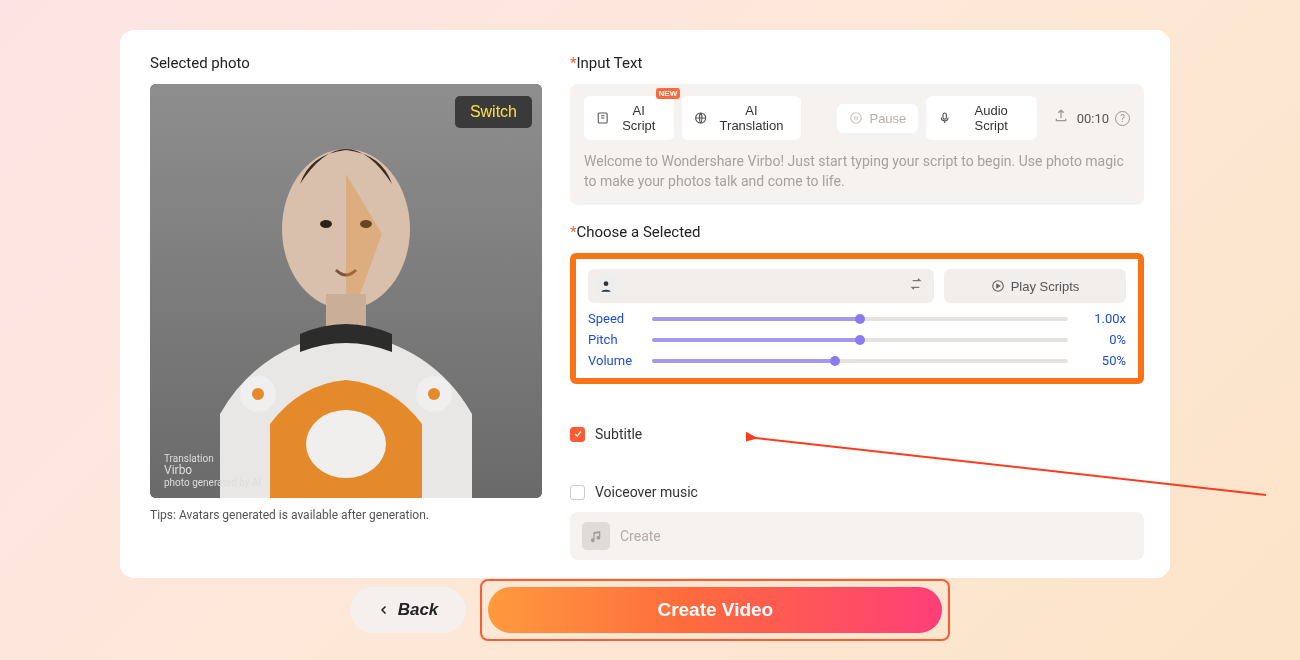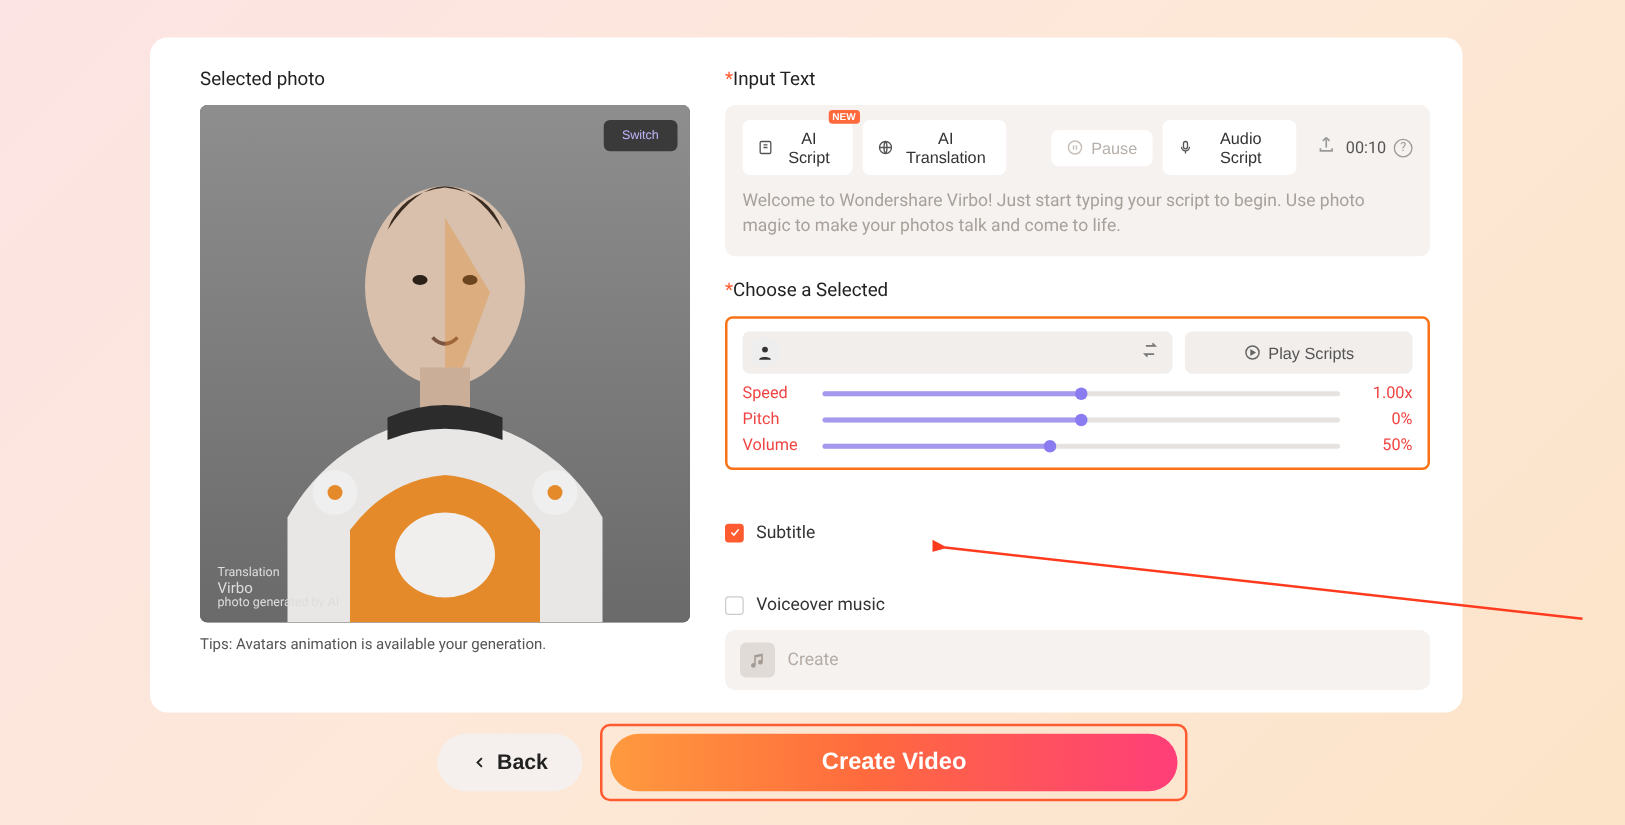--- a/index.html
+++ b/index.html
@@ -11,38 +11,38 @@
     overflow: hidden;
     position: relative;
   }
   .card {
     position: absolute;
     left: 120px;
     top: 30px;
     width: 1050px;
     background: #fff;
     border-radius: 14px;
-    padding: 24px 26px 18px 40px;
+    padding: 24px 26px 18px 30px;
   }
   .card-inner { display: flex; gap: 28px; }
   .left-col { width: 392px; }
   .right-col { flex: 1; }
   .section-label { font-size: 15px; color: #222; margin-bottom: 12px; }
   .req { color: #ff5b30; }
   .photo-box {
     width: 392px; height: 414px;
     background: linear-gradient(180deg,#555 0%,#999 40%,#bbb 50%,#999 60%,#555 100%);
     border-radius: 6px; position: relative; overflow: hidden;
     display:flex;align-items:center;justify-content:center;
   }
   .avatar-svg{width:100%;height:100%;}
   .switch-btn {
     position: absolute; top: 12px; right: 10px;
-    background:#3a3a3a; color:#c4b5fd; border:none;
-    padding:7px 15px; border-radius:5px; font-size:10px; font-weight:500;
+    background:#3a3a3a; color:#fde047; border:none;
+    padding:7px 15px; border-radius:5px; font-size:16px; font-weight:500;
   }
   .watermark{position:absolute;bottom:10px;left:14px;color:#ddd;font-size:10px;line-height:1.1;}
   .watermark .brand{font-size:12px;display:block;}
   .tips { font-size: 12px; color: #555; margin-top: 10px; }
   .input-panel {
     background:#f6f2f0; border-radius:8px;
     padding: 12px 14px 14px 14px;
     margin-bottom: 18px;
   }
   .toolbar-row{display:flex;align-items:center;gap:8px;margin-bottom:12px;}
@@ -57,61 +57,61 @@
     position:absolute;top:-8px;right:-6px;
     background:#ff6a3d;color:#fff;font-size:8px;
     padding:1px 3px;border-radius:3px;font-weight:700;
   }
   .toolbar-spacer{flex:1;}
   .export-icon{color:#999;}
   .timecode{font-size:13px;color:#555;display:inline-flex;align-items:center;gap:6px;}
   .help-circle{display:inline-flex;width:15px;height:15px;border:1px solid #999;border-radius:50%;align-items:center;justify-content:center;font-size:10px;color:#999;}
   .placeholder-text{font-size:14px;color:#a8a19b;line-height:1.4;}
   .voice-box{
-    border:2px solid #f97316;border-radius:6px;
+    border:6px solid #f97316;border-radius:6px;
     padding:10px 12px;margin-bottom:24px;
   }
   .voice-top{display:flex;gap:10px;margin-bottom:8px;}
   .picker{
     flex:1;background:#f2eeec;border-radius:6px;
     display:flex;align-items:center;padding:5px 10px 5px 6px;
     justify-content:space-between;
   }
   .mini-avatar{
     width:24px;height:24px;border-radius:50%;background:#eee;
     display:flex;align-items:center;justify-content:center;
   }
   .mini-avatar svg{width:14px;height:14px;}
   .swap-icon{color:#777;}
   .play-btn{
     width:182px;background:#f2eeec;border:none;border-radius:6px;
     font-size:13px;color:#555;display:flex;align-items:center;justify-content:center;gap:6px;
   }
-  .slider-row{display:flex;align-items:center;gap:14px;font-size:13px;color:#ef4444;margin-top:6px;}
+  .slider-row{display:flex;align-items:center;gap:14px;font-size:13px;color:#1d4ed8;margin-top:6px;}
   .slider-label{width:50px;}
   .slider-track{flex:1;height:4px;background:#e6e2df;border-radius:3px;position:relative;}
   .slider-fill{position:absolute;height:4px;background:#a499ee;border-radius:3px;left:0;}
   .slider-thumb{position:absolute;width:10px;height:10px;background:#8a7cf0;border-radius:50%;top:-3px;transform:translateX(-50%);}
   .slider-val{width:44px;text-align:right;}
   .check-row{display:flex;align-items:center;gap:10px;font-size:14px;color:#333;margin-bottom:12px;margin-top:42px;}
   .chk{width:15px;height:15px;border-radius:3px;border:1px solid #ccc;display:inline-flex;align-items:center;justify-content:center;}
   .chk.on{background:#ff5b30;border-color:#ff5b30;}
   .chk.on svg{width:10px;height:10px;stroke:#fff;}
   .music-panel{background:#f6f2f0;border-radius:8px;padding:10px 12px;display:flex;align-items:center;gap:10px;}
   .music-icon-box{width:28px;height:28px;border-radius:5px;background:#e0dbd7;display:flex;align-items:center;justify-content:center;}
   .music-icon-box svg{width:15px;height:15px;fill:#a39b94;}
   .music-label{color:#b4aba4;font-size:14px;}
   .footer-bar{
     position:absolute;left:0;right:0;bottom:0;
     height:100px;display:flex;align-items:center;justify-content:center;gap:14px;
   }
   .back-btn{
     background:#f5f0ed;border:none;border-radius:24px;
     padding:0 28px;height:46px;font-size:17px;font-weight:600;color:#222;
-    display:inline-flex;align-items:center;gap:8px;
+    display:inline-flex;align-items:center;gap:8px;font-style:italic;
   }
   .create-frame{border:2px solid #ff5b30;border-radius:8px;padding:6px 6px;}
   .create-btn{
     border:none;border-radius:26px;height:46px;width:454px;
     background:linear-gradient(90deg,#ff9a3e 0%,#ff6a3d 45%,#ff3e79 100%);
     color:#fff;font-size:19px;font-weight:700;
   }
   
   .anno-arrow{
     position:absolute; pointer-events:none;
@@ -159,21 +159,21 @@
 
           <path d="M196 90 L232 150 L210 210 L196 210 Z" fill="#e58a2a" opacity="0.35"></path>
         </svg>
         <button class="switch-btn">Switch</button>
         <div class="watermark">
           <span>Translation</span>
           <span class="brand">Virbo</span>
           <span>photo generated by AI</span>
         </div>
       </div>
-      <div class="tips">Tips: Avatars animation is available your generation.</div>
+      <div class="tips">Tips: Avatars generated is available after generation.</div>
     </div>
 
     <div class="right-col">
       <div class="section-label"><span class="req">*</span><span>Input Text</span></div>
 
       <div class="input-panel">
         <div class="toolbar-row">
           <button class="chip">
             <svg viewBox="0 0 24 24" fill="none" stroke="#555" stroke-width="2">
                 <rect x="4" y="3" width="16" height="18" rx="2"></rect>

